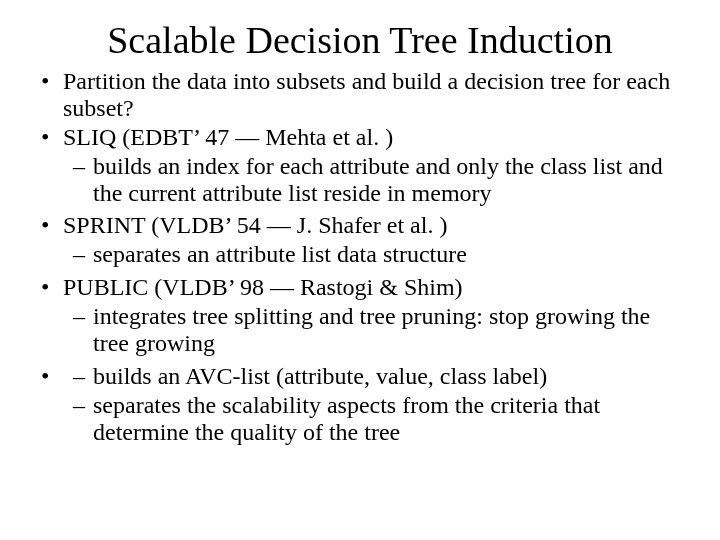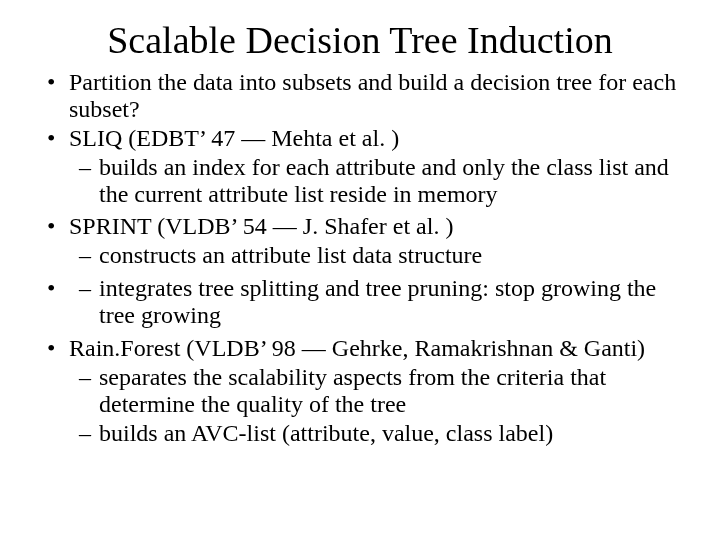--- a/index.html
+++ b/index.html
@@ -17,21 +17,21 @@
     height: 416px;
     padding: 16px 28px 8px 28px;
   }
   .title {
     font-size: 38px;
     text-align: center;
     margin: 2px 0 6px 0;
     font-weight: normal;
   }
   ul.level1 {
-    margin: 7px;
+    margin: 1px;
     padding-left: 34px;
     list-style: none;
   }
   ul.level1 > li {
     font-size: 24px;
     line-height: 1.12;
     margin-bottom: 2px;
     position: relative;
     padding-left: 0;
   }
@@ -78,39 +78,39 @@
         <li>
           <span>builds an index for each attribute and only the class list and the current attribute list reside in memory</span>
         </li>
       </ul>
     </li>
 
     <li>
       <span>SPRINT (VLDB’ 54 — J. Shafer et al. )</span>
       <ul class="level2">
         <li>
-          <span>constructs an attribute list data structure</span>
+          <span>separates an attribute list data structure</span>
         </li>
       </ul>
     </li>
 
     <li>
+      <span>PUBLIC (VLDB’ 98 — Rastogi &amp; Shim)</span>
       <ul class="level2">
         <li>
           <span>integrates tree splitting and tree pruning: stop growing the tree growing</span>
         </li>
       </ul>
     </li>
 
     <li>
-      <span>Rain.Forest  (VLDB’ 98 — Gehrke, Ramakrishnan &amp; Ganti)</span>
       <ul class="level2">
         <li>
-          <span>separates the scalability aspects from the criteria that determine the quality of the tree</span>
+          <span>builds an AVC-list (attribute, value, class label)</span>
         </li>
         <li>
-          <span>builds an AVC-list (attribute, value, class label)</span>
+          <span>separates the scalability aspects from the criteria that determine the quality of the tree</span>
         </li>
       </ul>
     </li>
 
   </ul>
 </div>
 
 </body></html>

